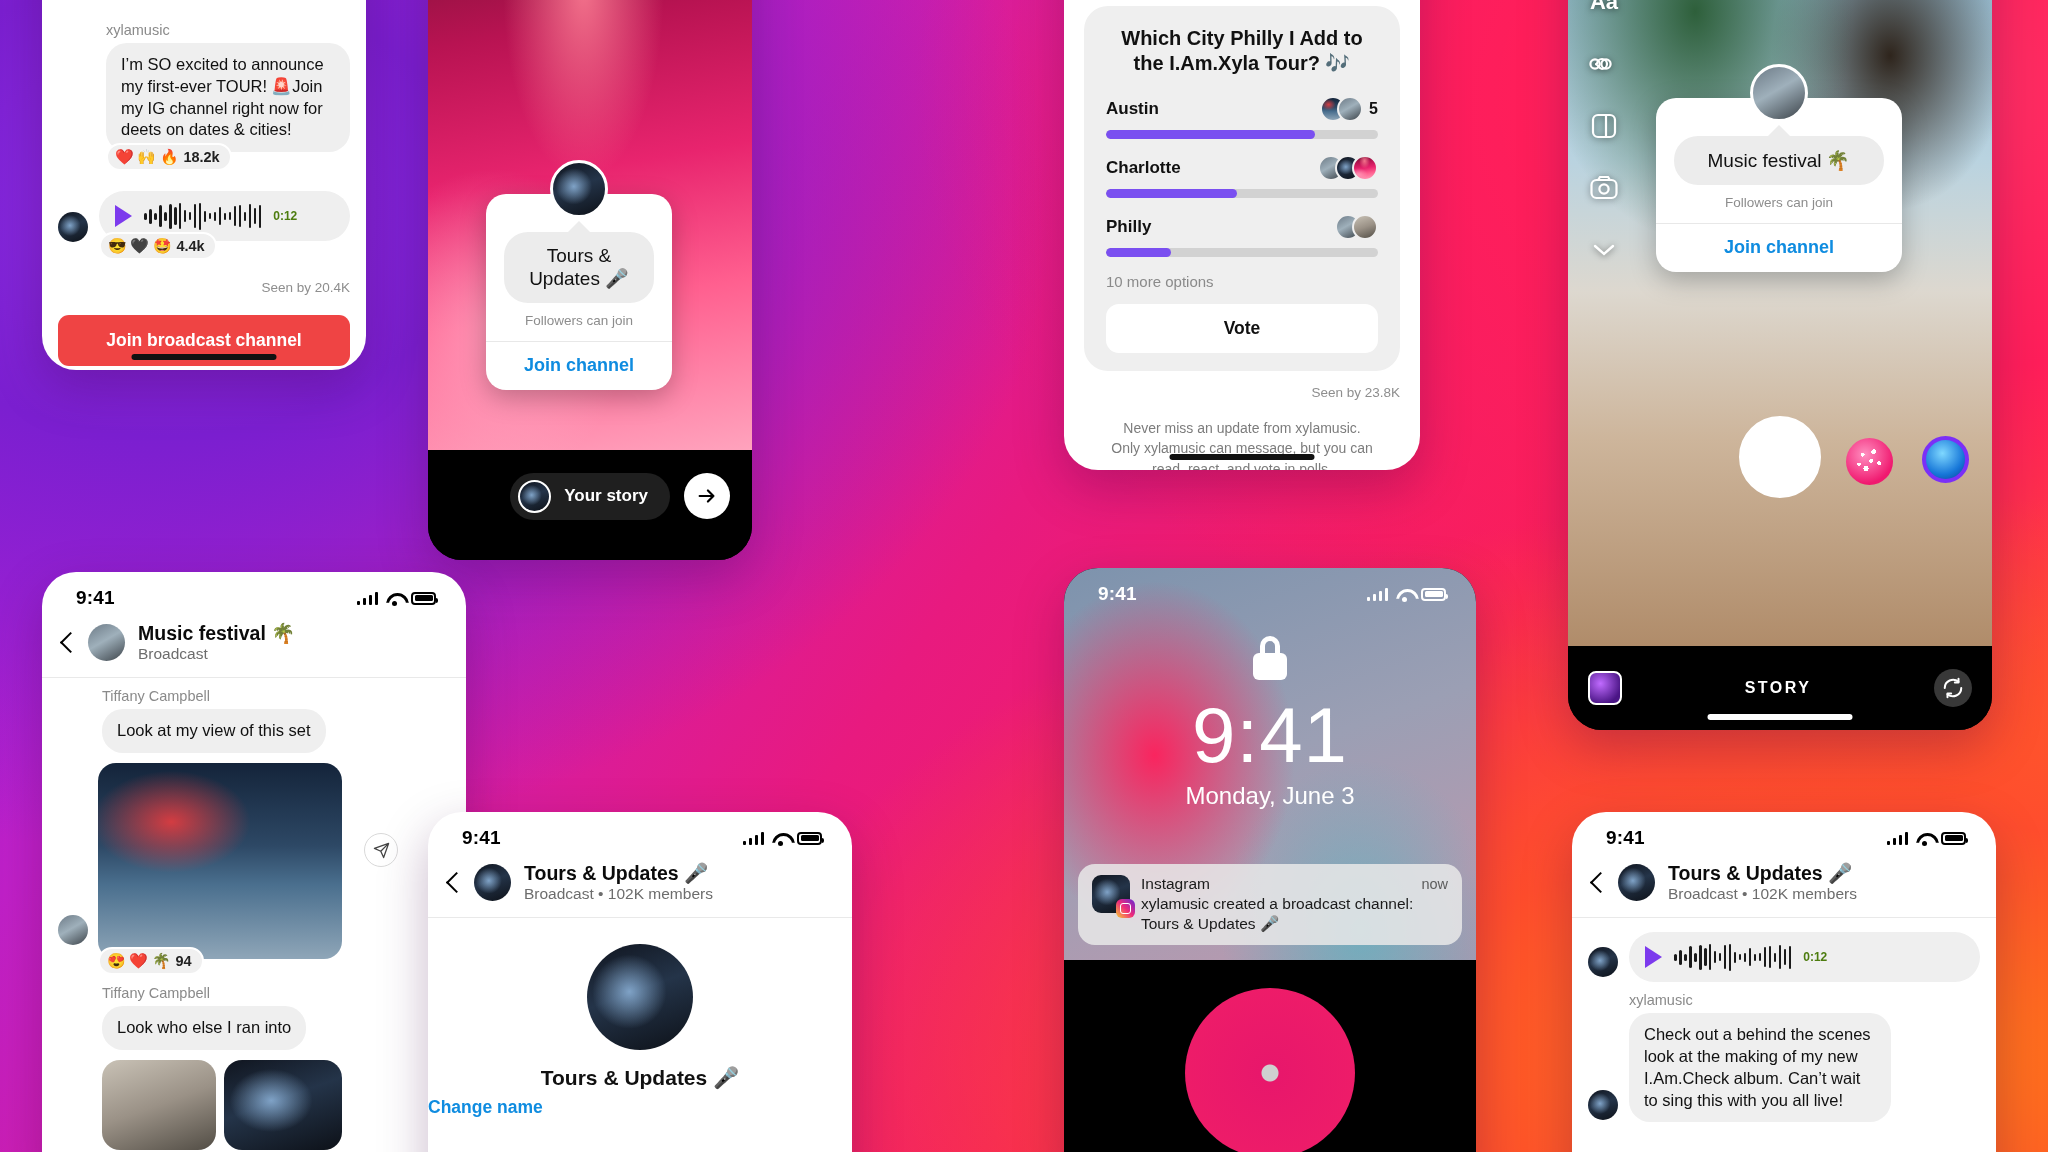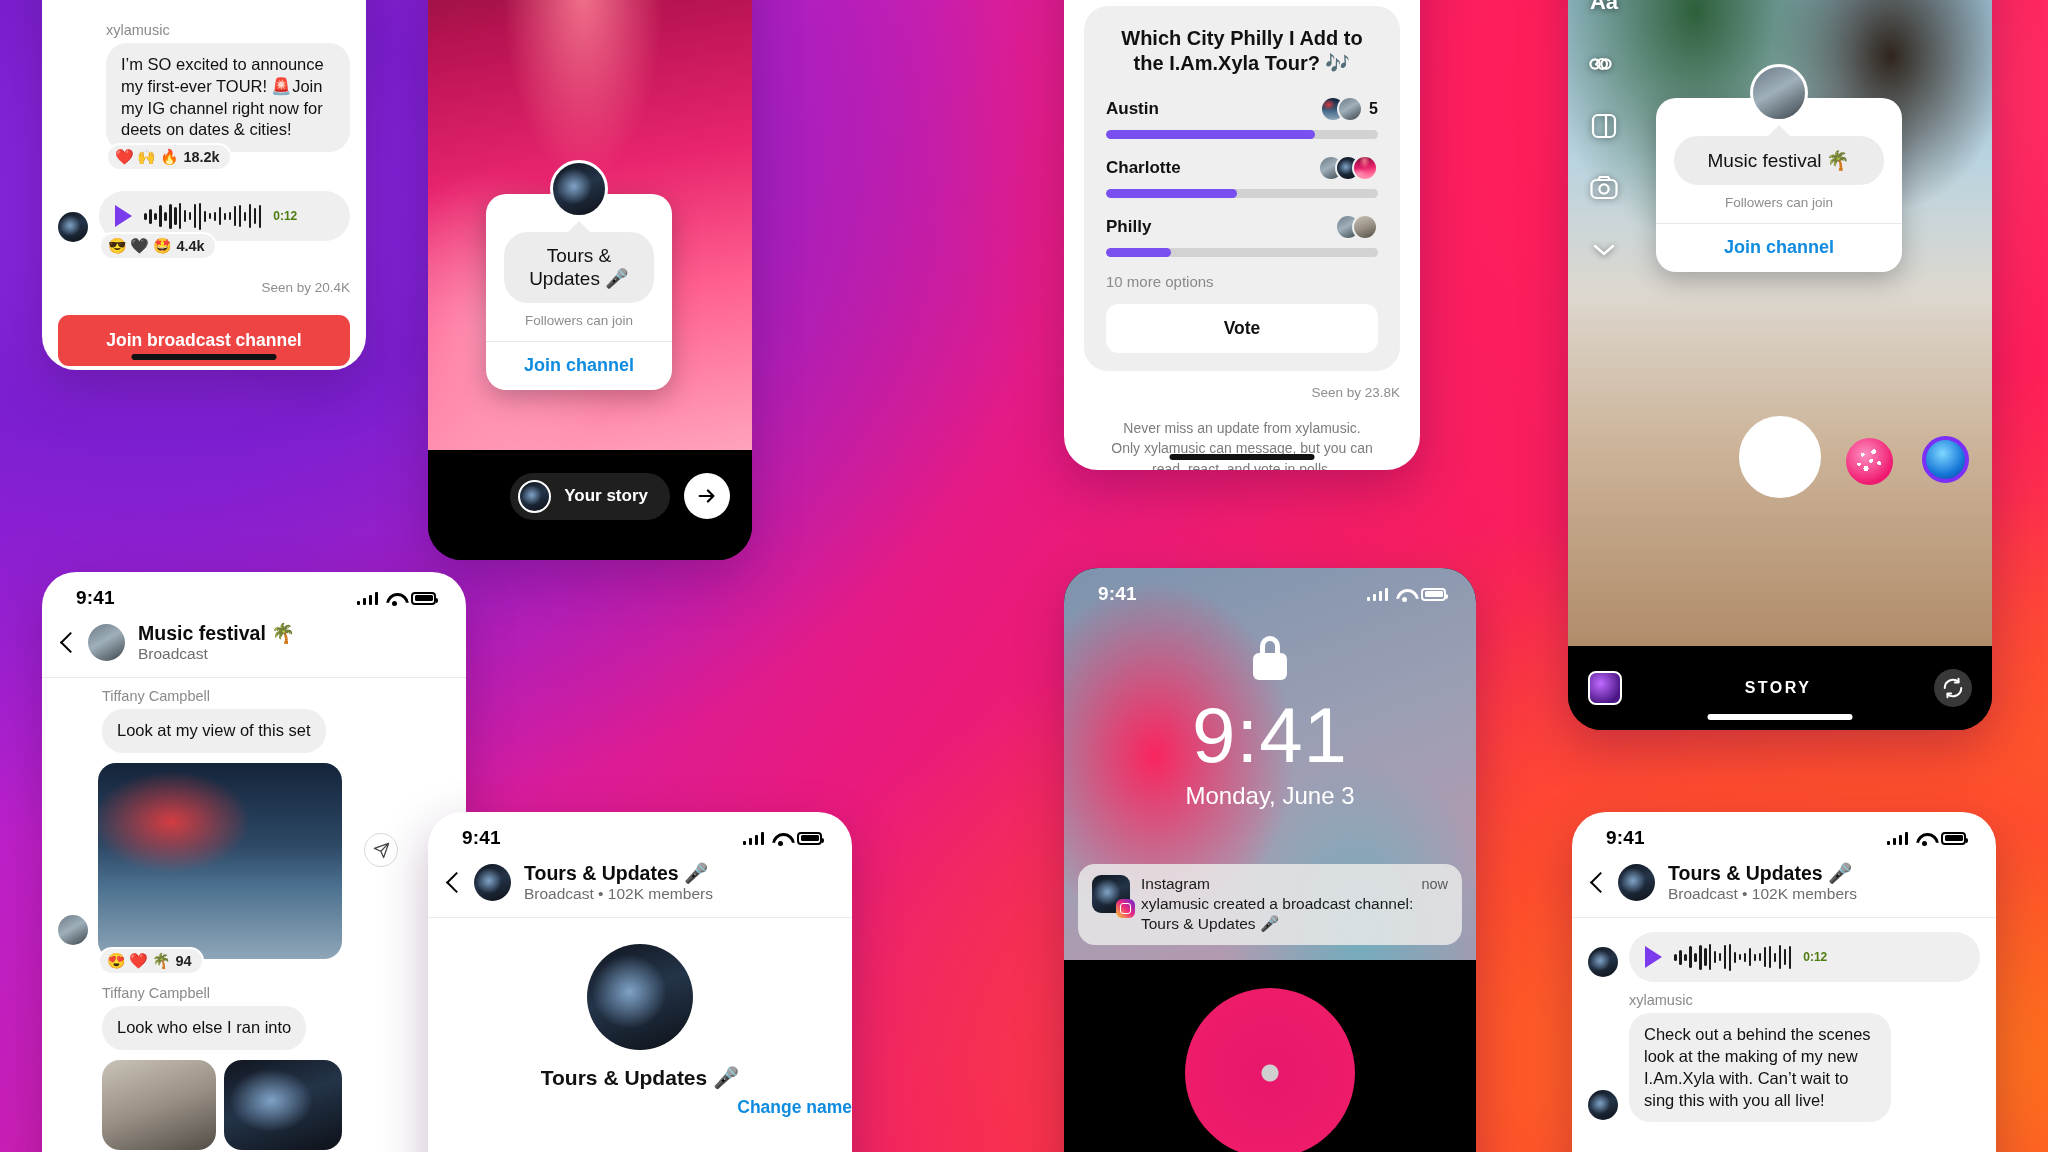--- a/index.html
+++ b/index.html
@@ -282,21 +282,21 @@
   .yourstory {
     display: flex; align-items: center; gap: 13px;
     background: #1f1f1f; border-radius: 26px; padding: 7px 22px 7px 8px;
   }
   .yourstory .av { width: 33px; height: 33px; border-radius: 50%; border: 2px solid #fff; overflow:hidden; }
   .yourstory span { font-size: 17px; font-weight: 700; color: #fff; }
   .sendbtn { width: 46px; height: 46px; border-radius: 50%; background: #fff; display:flex; align-items:center; justify-content:center; }
 
   .profile-av { width: 106px; height: 106px; border-radius: 50%; margin: 26px auto 0; overflow: hidden; }
   .profile-name { font-size: 21px; font-weight: 700; text-align: center; margin-top: 16px; color: #111; }
-  .profile-change { font-size: 17.5px; font-weight: 700; text-align: right; color: #0f8ce0; margin-top: 7px; cursor: pointer; }
+  .profile-change { font-size: 17.5px; font-weight: 700; text-align: left; color: #0f8ce0; margin-top: 7px; cursor: pointer; }
 
   .photo-msg { border-radius: 18px; overflow: hidden; }
   .send-circle {
     width: 34px; height: 34px; border-radius: 50%; border: 1.4px solid #d9d9d9;
     background:#fff; display:flex; align-items:center; justify-content:center;
   }
 </style>
 </head>
 <body>
 
@@ -709,18 +709,18 @@
               <i style="height:16px"></i>
               <i style="height:23px"></i>
           </div>
           <div class="vtime">0:12</div>
         </div>
       </div>
 
       <div class="msg-sender" style="margin-left:41px;">xylamusic</div>
       <div style="display:flex; align-items:flex-end; gap:11px;">
         <div class="img-group" style="width:30px;height:30px;border-radius:50%;flex:none;margin-bottom:2px;"></div>
-        <div class="bubble" style="max-width:262px;">Check out a behind the scenes look at the making of my new I.Am.Xyla with. Can’t wait to sing this with you all live!</div>
+        <div class="bubble" style="max-width:262px;">Check out a behind the scenes look at the making of my new I.Am.Check album. Can’t wait to sing this with you all live!</div>
       </div>
     </div>
   </div>
 
 </div>
 
 </body></html>

